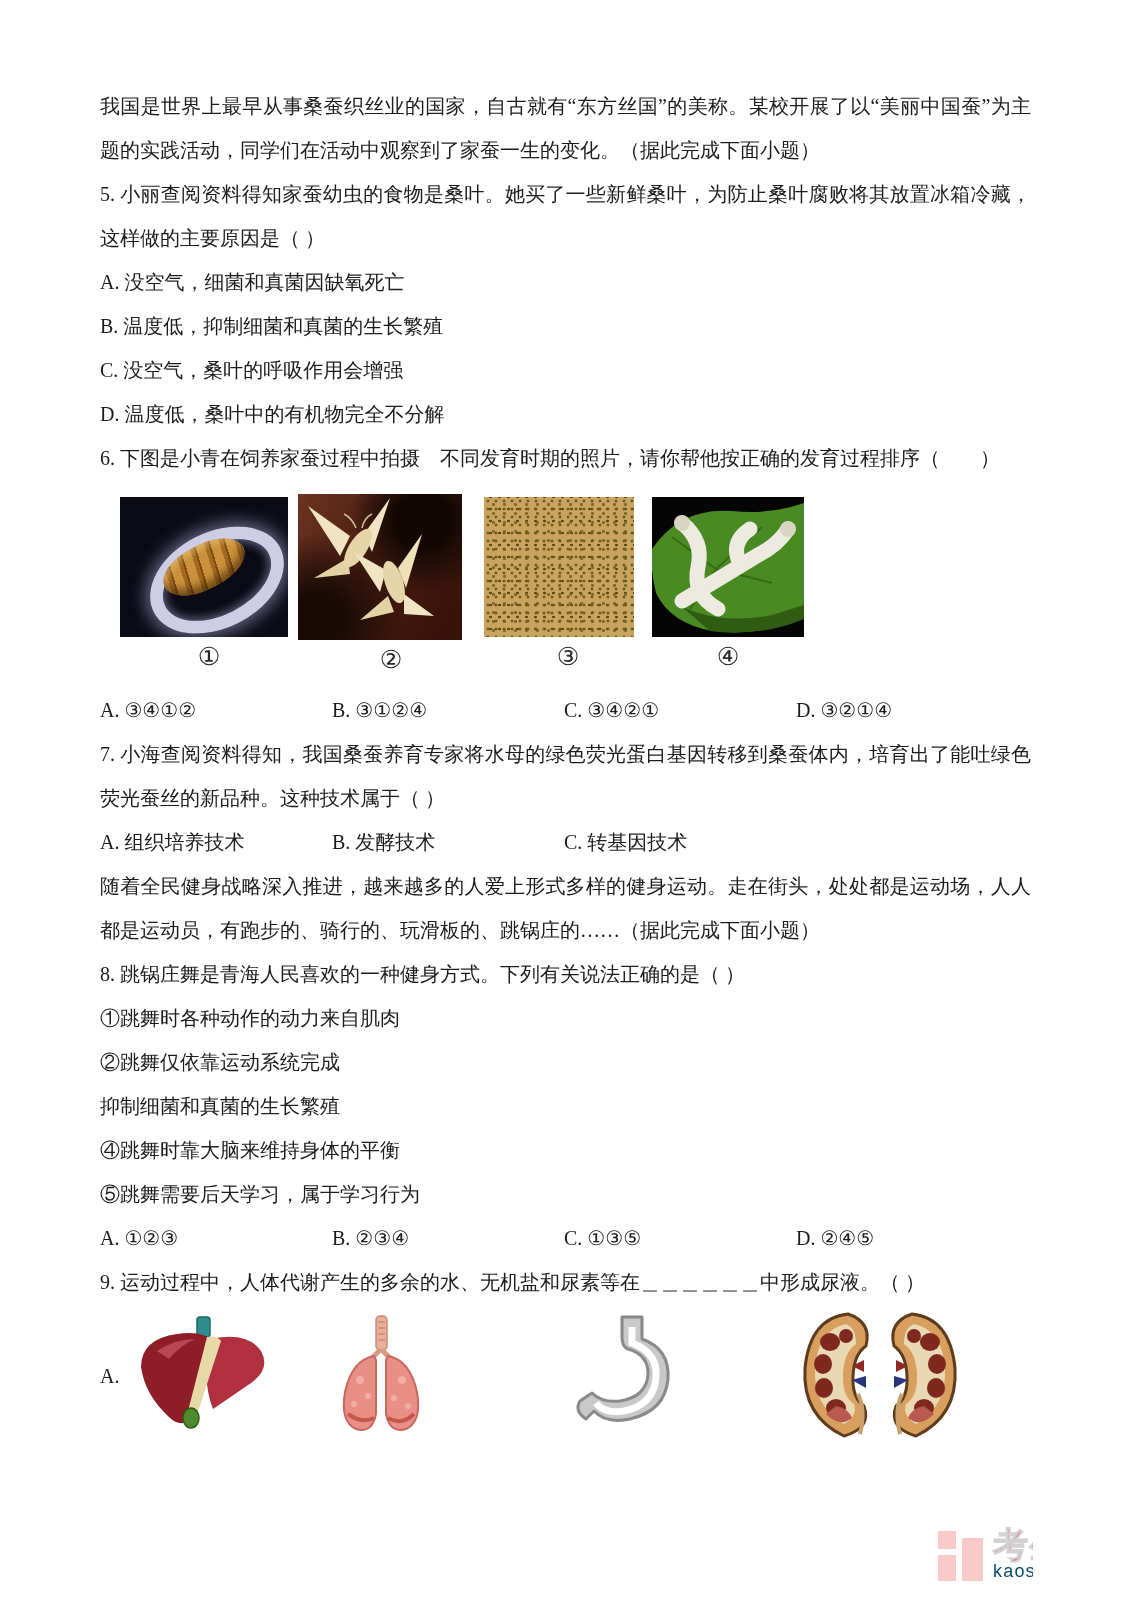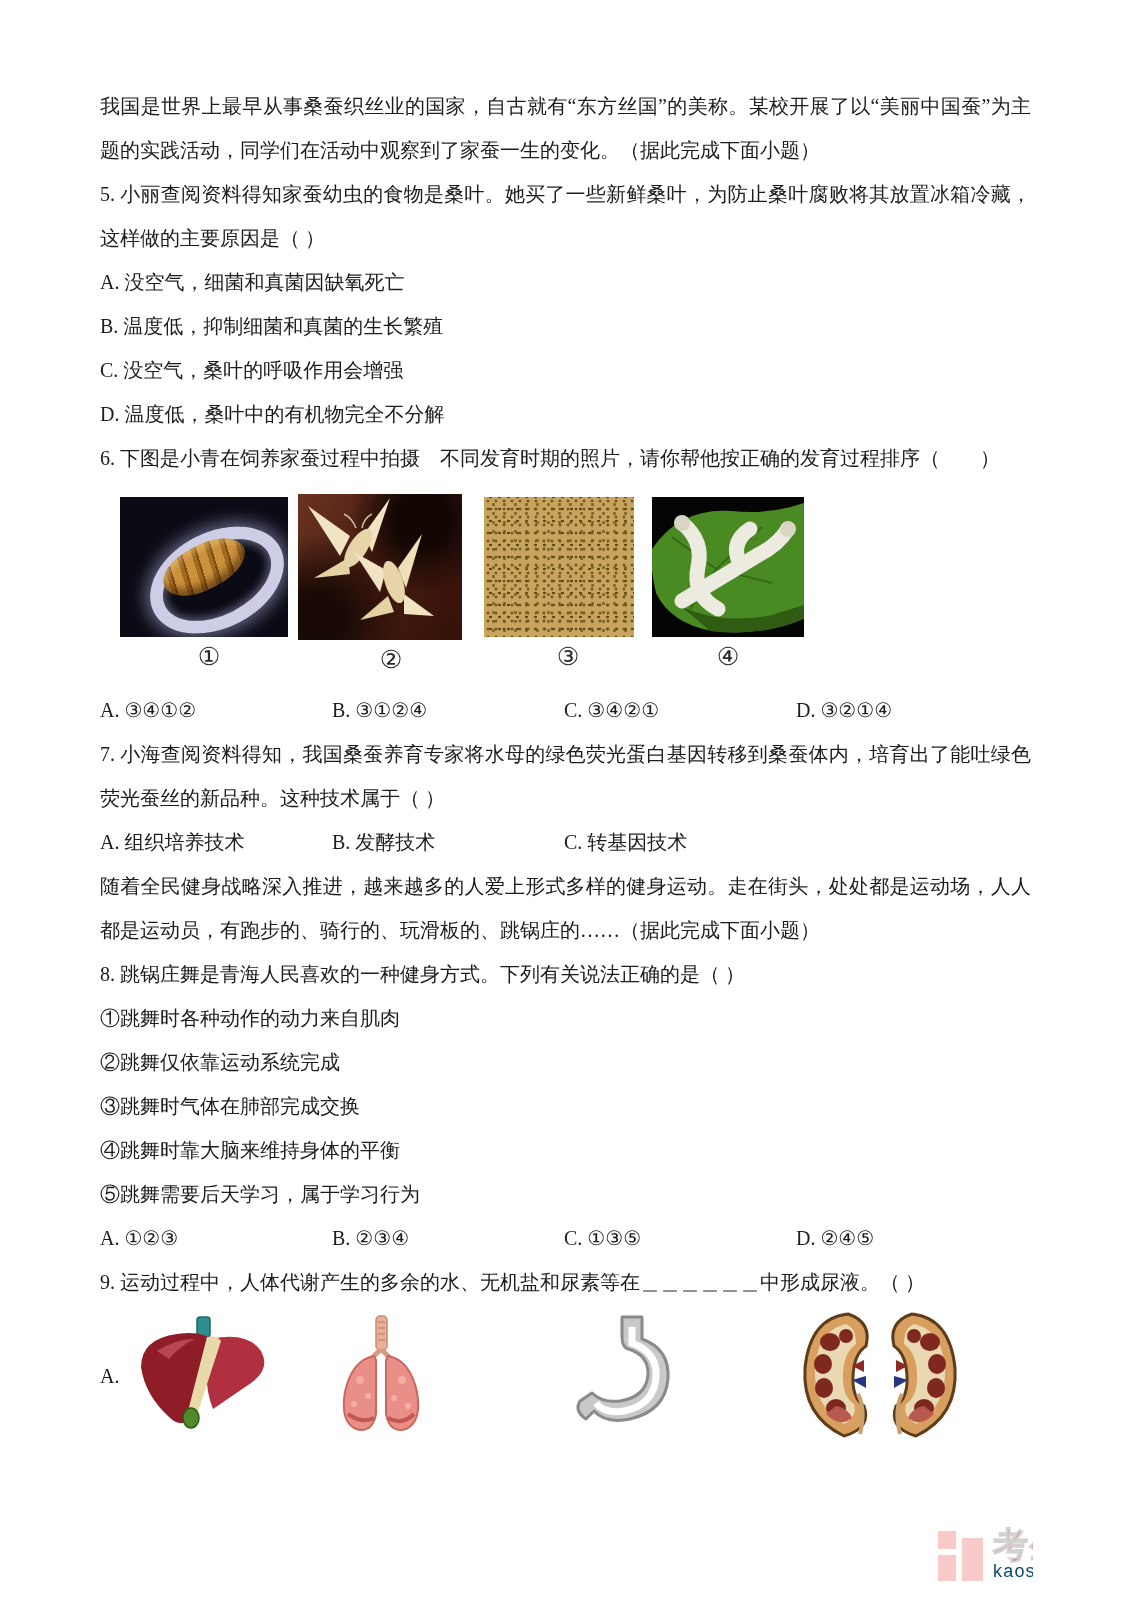--- a/index.html
+++ b/index.html
@@ -141,21 +141,21 @@
       <span>A. 组织培养技术</span>
       <span>B. 发酵技术</span>
       <span>C. 转基因技术</span>
     </div>
 
     <p class="para">随着全民健身战略深入推进，越来越多的人爱上形式多样的健身运动。走在街头，处处都是运动场，人人都是运动员，有跑步的、骑行的、玩滑板的、跳锅庄的……（据此完成下面小题）</p>
 
     <p class="para">8. 跳锅庄舞是青海人民喜欢的一种健身方式。下列有关说法正确的是（      ）</p>
     <p class="optline">①跳舞时各种动作的动力来自肌肉</p>
     <p class="optline">②跳舞仅依靠运动系统完成</p>
-    <p class="optline">③跳舞时气体在肺部完成交换</p>
+    <p class="optline">抑制细菌和真菌的生长繁殖</p>
     <p class="optline">④跳舞时靠大脑来维持身体的平衡</p>
     <p class="optline">⑤跳舞需要后天学习，属于学习行为</p>
     <div class="optgrid">
       <span>A. ①②③</span>
       <span>B. ②③④</span>
       <span>C. ①③⑤</span>
       <span>D. ②④⑤</span>
     </div>
 
     <p class="para">9. 运动过程中，人体代谢产生的多余的水、无机盐和尿素等在＿＿＿＿＿＿中形成尿液。（      ）</p>

